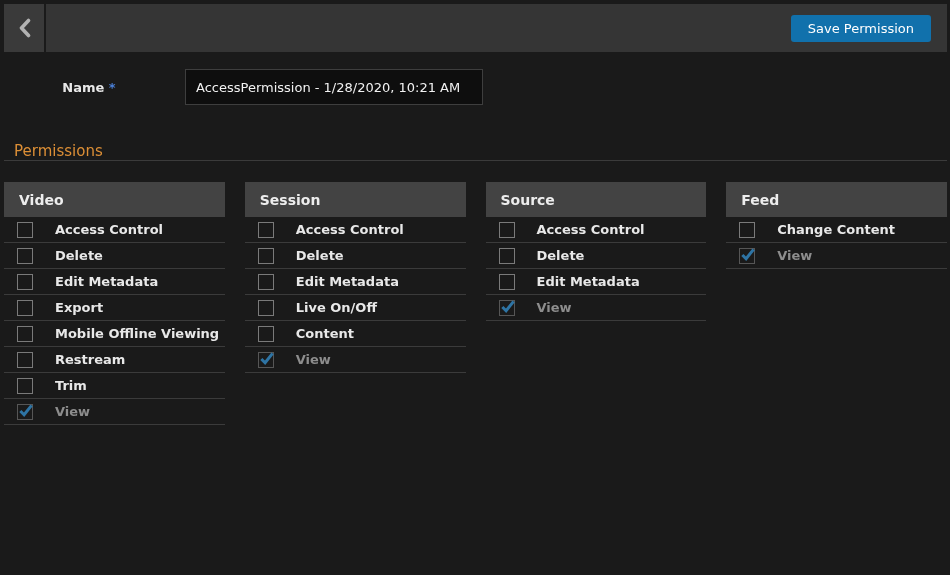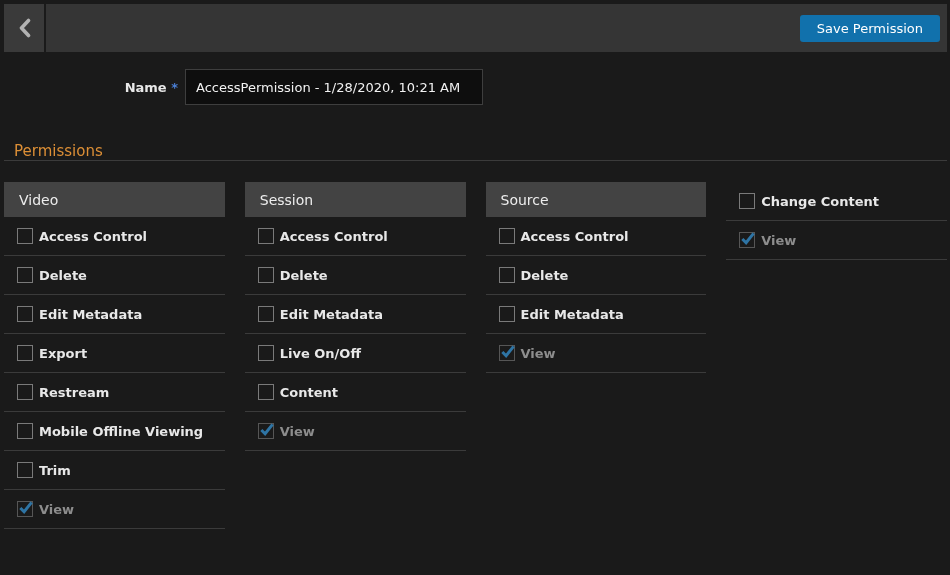--- a/index.html
+++ b/index.html
@@ -20,36 +20,36 @@
   }
   .back-btn {
     width: 42px; height: 48px; flex: 0 0 42px;
     background: #3a3a3a;
     border: none; border-right: 2px solid #1a1a1a;
     display: flex; align-items: center; justify-content: center;
     cursor: pointer; padding: 0;
   }
   .back-btn svg { display: block; }
   .save-btn {
-    margin-left: auto; margin-right: 7px;
+    margin-left: auto; margin-right: 16px;
     background: #1171ac; color: #ffffff;
     border: none; border-radius: 3px;
     height: 27px; padding: 0 17px;
     font-size: 13px; font-family: inherit;
     cursor: pointer;
   }
 
   
   .name-row {
     position: absolute; top: 73px; left: 0;
     display: flex; align-items: center;
     height: 28px;
   }
   .name-label {
-    width: 178px; text-align: right;
+    width: 178px; text-align: center;
     color: #e8e8e8; font-size: 13px; font-weight: bold;
   }
   .required { color: #4a7fd6; font-weight: bold; }
   .name-input {
     margin-left: 7px; width: 298px; height: 36px;
     background: #0e0e0e; border: 1px solid #3e3e3e;
     color: #f2f2f2; font-size: 13px; padding: 0 10px;
     font-family: inherit; outline: none;
   }
 
@@ -64,26 +64,26 @@
   }
 
   .grid {
     position: absolute; top: 182px; left: 4px; right: 3px;
     display: flex; gap: 20px;
   }
   .perm-column { flex: 1; min-width: 0; }
   .perm-header {
     height: 35px; background: #434343;
     color: #ededed; font-size: 14px;
-    display: flex; align-items: center; padding-left: 15px;
+    display: flex; align-items: center; padding-left: 15px; font-weight: bold;
   }
   .perm-row {
-    height: 39px; border-bottom: 1px solid #3b3b3b;
+    height: 26px; border-bottom: 1px solid #3b3b3b;
     display: flex; align-items: center;
-    padding-left: 13px; gap: 6px;
+    padding-left: 13px; gap: 22px;
   }
   .checkbox {
     width: 16px; height: 16px; flex: 0 0 16px;
     border: 1px solid #7a7a7a; background: transparent;
     position: relative; cursor: pointer;
   }
   .checkbox.on { border-color: #565656; cursor: default; }
   .checkbox.on svg {
     position: absolute; left: 0px; top: -2px;
     width: 15px; height: 15px; overflow: visible;
@@ -130,28 +130,28 @@
       <div class="perm-row">
         <span class="checkbox"></span>
         <span class="perm-label">Edit Metadata</span>
       </div>
       <div class="perm-row">
         <span class="checkbox"></span>
         <span class="perm-label">Export</span>
       </div>
       <div class="perm-row">
         <span class="checkbox"></span>
+        <span class="perm-label">Mobile Offline Viewing</span>
+      </div>
+      <div class="perm-row">
+        <span class="checkbox"></span>
         <span class="perm-label">Restream</span>
       </div>
       <div class="perm-row">
         <span class="checkbox"></span>
-        <span class="perm-label">Mobile Offline Viewing</span>
-      </div>
-      <div class="perm-row">
-        <span class="checkbox"></span>
         <span class="perm-label">Trim</span>
       </div>
       <div class="perm-row checked">
         <span class="checkbox on">
           <svg viewBox="0 0 16 16">
             <path d="M2.5 8.5 L6.5 12.5 L14.5 2.5" fill="none" stroke="#2e74a4" stroke-width="3.2"></path>
           </svg>
         </span>
         <span class="perm-label">View</span>
       </div>
@@ -204,20 +204,21 @@
       <div class="perm-row checked">
         <span class="checkbox on">
           <svg viewBox="0 0 16 16">
             <path d="M2.5 8.5 L6.5 12.5 L14.5 2.5" fill="none" stroke="#2e74a4" stroke-width="3.2"></path>
           </svg>
         </span>
         <span class="perm-label">View</span>
       </div>
     </div>
     <div class="perm-column">
+      <div class="perm-header">Feed</div>
       <div class="perm-row">
         <span class="checkbox"></span>
         <span class="perm-label">Change Content</span>
       </div>
       <div class="perm-row checked">
         <span class="checkbox on">
           <svg viewBox="0 0 16 16">
             <path d="M2.5 8.5 L6.5 12.5 L14.5 2.5" fill="none" stroke="#2e74a4" stroke-width="3.2"></path>
           </svg>
         </span>

